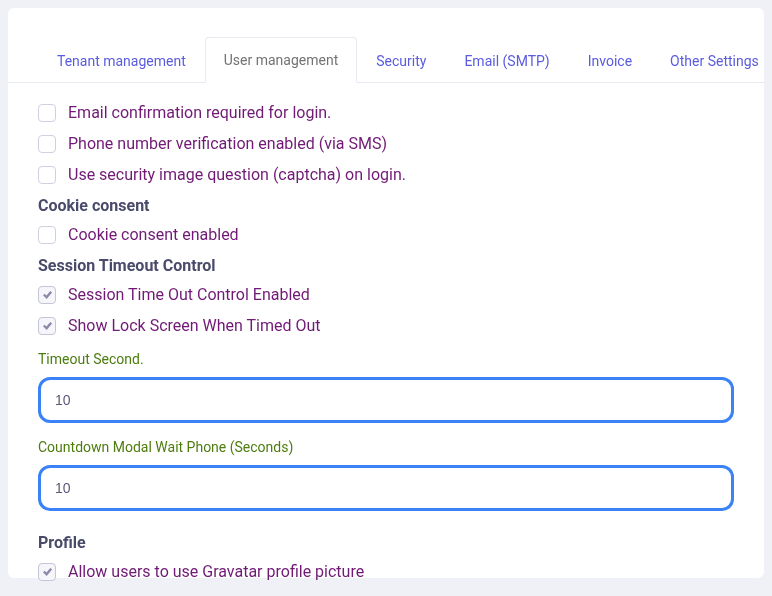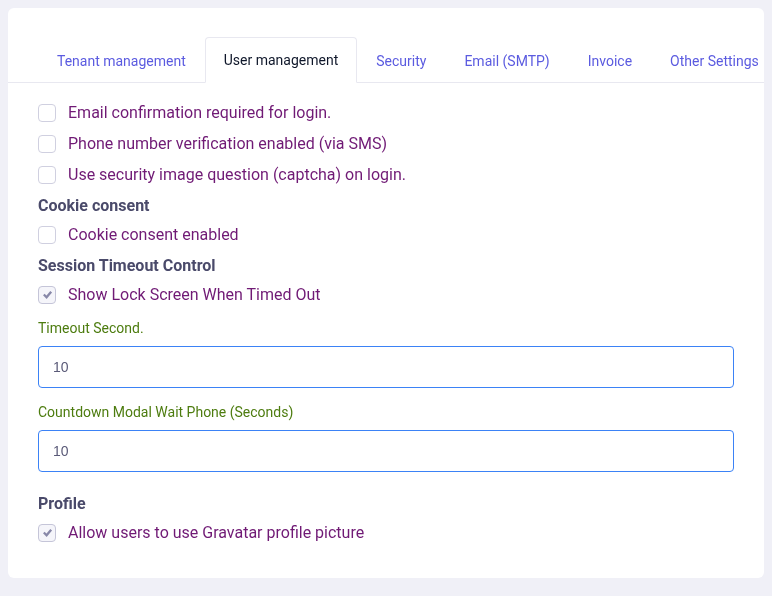--- a/index.html
+++ b/index.html
@@ -37,21 +37,21 @@
       border: 1px solid transparent;
       border-bottom: none;
       position: relative;
       top: 1px;
       white-space: nowrap;
     }
     .tab.active {
       border: 1px solid #e8e8f0;
       border-bottom: 1px solid #ffffff;
       border-radius: 4px 4px 0 0;
-      color: #0f172a;
+      color: #737373;
       background: #ffffff;
     }
     .content {
       padding: 20px 30px 30px 30px;
     }
     .checkbox-row {
       display: flex;
       align-items: center;
       gap: 12px;
       margin-bottom: 12px;
@@ -98,22 +98,22 @@
       font-size: 14px;
       color: #4d7c0f;
       margin-top: 16px;
       margin-bottom: 10px;
     }
     .input-field {
       width: 100%;
       padding: 12px 14px;
       font-size: 14px;
       color: #5a5a78;
-      border: 1px solid #3b82f6;
-      border-radius: 4px;
+      border: 3px solid #3b82f6;
+      border-radius: 12px;
       background: #ffffff;
       outline: none;
     }
   </style>
 </head>
 <body>
 
 <div class="card">
   <div class="tabs">
     <div class="tab">Tenant management</div>
@@ -151,20 +151,28 @@
 
     <div class="checkbox-row">
       <div class="checkbox">
         
       </div>
       <span class="checkbox-label">Cookie consent enabled</span>
     </div>
 
     <div class="section-heading">Session Timeout Control</div>
 
+    <div class="checkbox-row">
+      <div class="checkbox checked">
+        <svg viewBox="0 0 12 12">
+            <path d="M2 6 L5 9 L10 3"></path>
+          </svg>
+      </div>
+      <span class="checkbox-label">Session Time Out Control Enabled</span>
+    </div>
 
     <div class="checkbox-row">
       <div class="checkbox checked">
         <svg viewBox="0 0 12 12">
             <path d="M2 6 L5 9 L10 3"></path>
           </svg>
       </div>
       <span class="checkbox-label">Show Lock Screen When Timed Out</span>
     </div>
 

